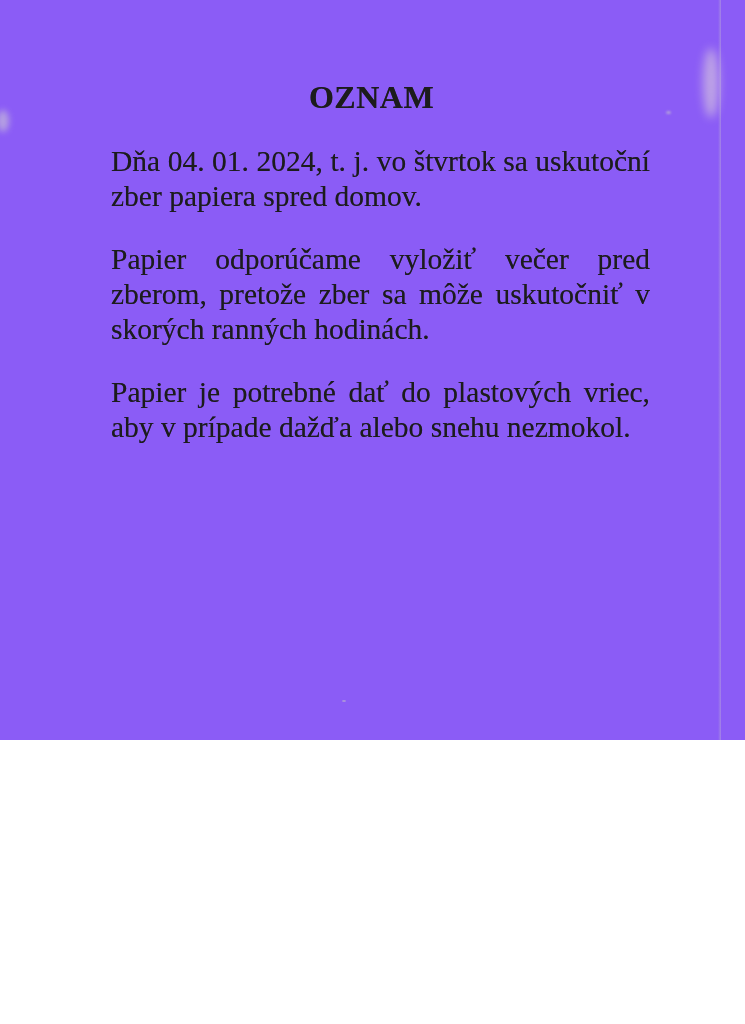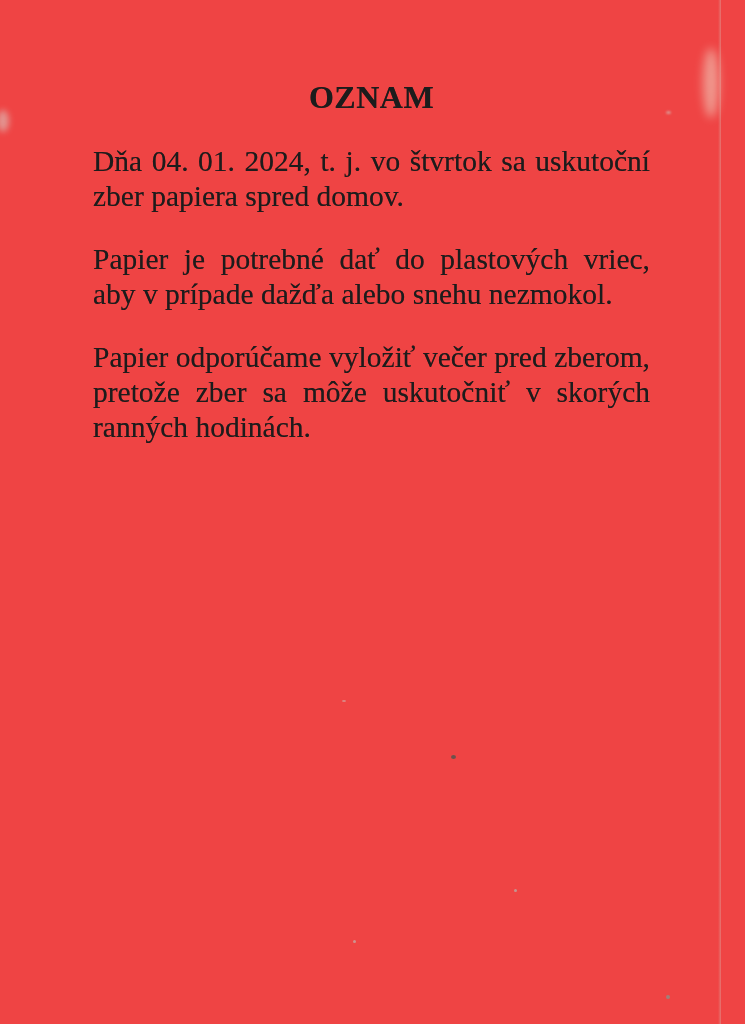--- a/index.html
+++ b/index.html
@@ -3,22 +3,22 @@
 <meta charset="utf-8">
 <style>
   html, body {
     margin: 0;
     padding: 0;
     background: #ffffff;
   }
   .page {
     position: relative;
     width: 745px;
-    height: 1024px;
-    background: #ef4444;
+    height: 740px;
+    background: #8b5cf6;
     overflow: hidden;
     font-family: "Liberation Serif", "DejaVu Serif", serif;
     color: #1c1c1c;
   }
   .content {
     position: absolute;
     left: 93px;
     width: 557px;
     top: 0;
   }
@@ -26,21 +26,21 @@
     margin: 0 0 6px 0;
     padding-top: 79px;
     text-align: center;
     font-size: 32px;
     line-height: 37px;
     font-weight: bold;
     letter-spacing: 0.5px;
     text-shadow: 0 0 0.5px rgba(20,20,20,0.65);
   }
   .para {
-    margin: 28px 0 0 0;
+    margin: 28px 0 0 18px;
     font-size: 29.5px;
     line-height: 35px;
     text-align: justify;
     text-shadow: 0 0 0.4px rgba(20,20,20,0.55);
   }
   .artifact-layer {
     position: absolute;
     inset: 0;
     pointer-events: none;
   }
@@ -53,22 +53,22 @@
     background: linear-gradient(to right, rgba(215,215,208,0.0), rgba(210,210,200,0.35));
   }
 </style>
 </head>
 <body>
 
 <div class="page">
   <div class="content">
     <h1 class="title">OZNAM</h1>
     <p class="para">Dňa 04. 01. 2024, t. j. vo štvrtok sa uskutoční zber papiera spred domov.</p>
+    <p class="para">Papier odporúčame vyložiť večer pred zberom, pretože zber sa môže uskutočniť v skorých ranných hodinách.</p>
     <p class="para">Papier je potrebné dať do plastových vriec, aby v prípade dažďa alebo snehu nezmokol.</p>
-    <p class="para">Papier odporúčame vyložiť večer pred zberom, pretože zber sa môže uskutočniť v skorých ranných hodinách.</p>
   </div>
 
   <div class="artifact-layer">
     <div class="scan-edge"></div>
   <div style="position: absolute; left: 451px; top: 755px; width: 5px; height: 4px; background: rgb(87, 84, 78); opacity: 0.85; border-radius: 50%; filter: blur(0.3px);"></div>
       <div style="position: absolute; left: 514px; top: 889px; width: 3px; height: 3px; background: rgb(181, 181, 174); opacity: 0.7; border-radius: 50%; filter: blur(0.4px);"></div>
       <div style="position: absolute; left: 353px; top: 940px; width: 3px; height: 3px; background: rgb(189, 189, 182); opacity: 0.65; border-radius: 50%; filter: blur(0.4px);"></div>
       <div style="position: absolute; left: 666px; top: 995px; width: 4px; height: 4px; background: rgb(142, 142, 135); opacity: 0.8; border-radius: 50%; filter: blur(0.3px);"></div>
       <div style="position: absolute; left: 342px; top: 700px; width: 4px; height: 2px; background: rgb(201, 201, 194); opacity: 0.5; border-radius: 50%; filter: blur(0.5px);"></div>
       <div style="position: absolute; left: 666px; top: 111px; width: 5px; height: 3px; background: rgb(207, 207, 200); opacity: 0.6; border-radius: 50%; filter: blur(0.8px);"></div>

